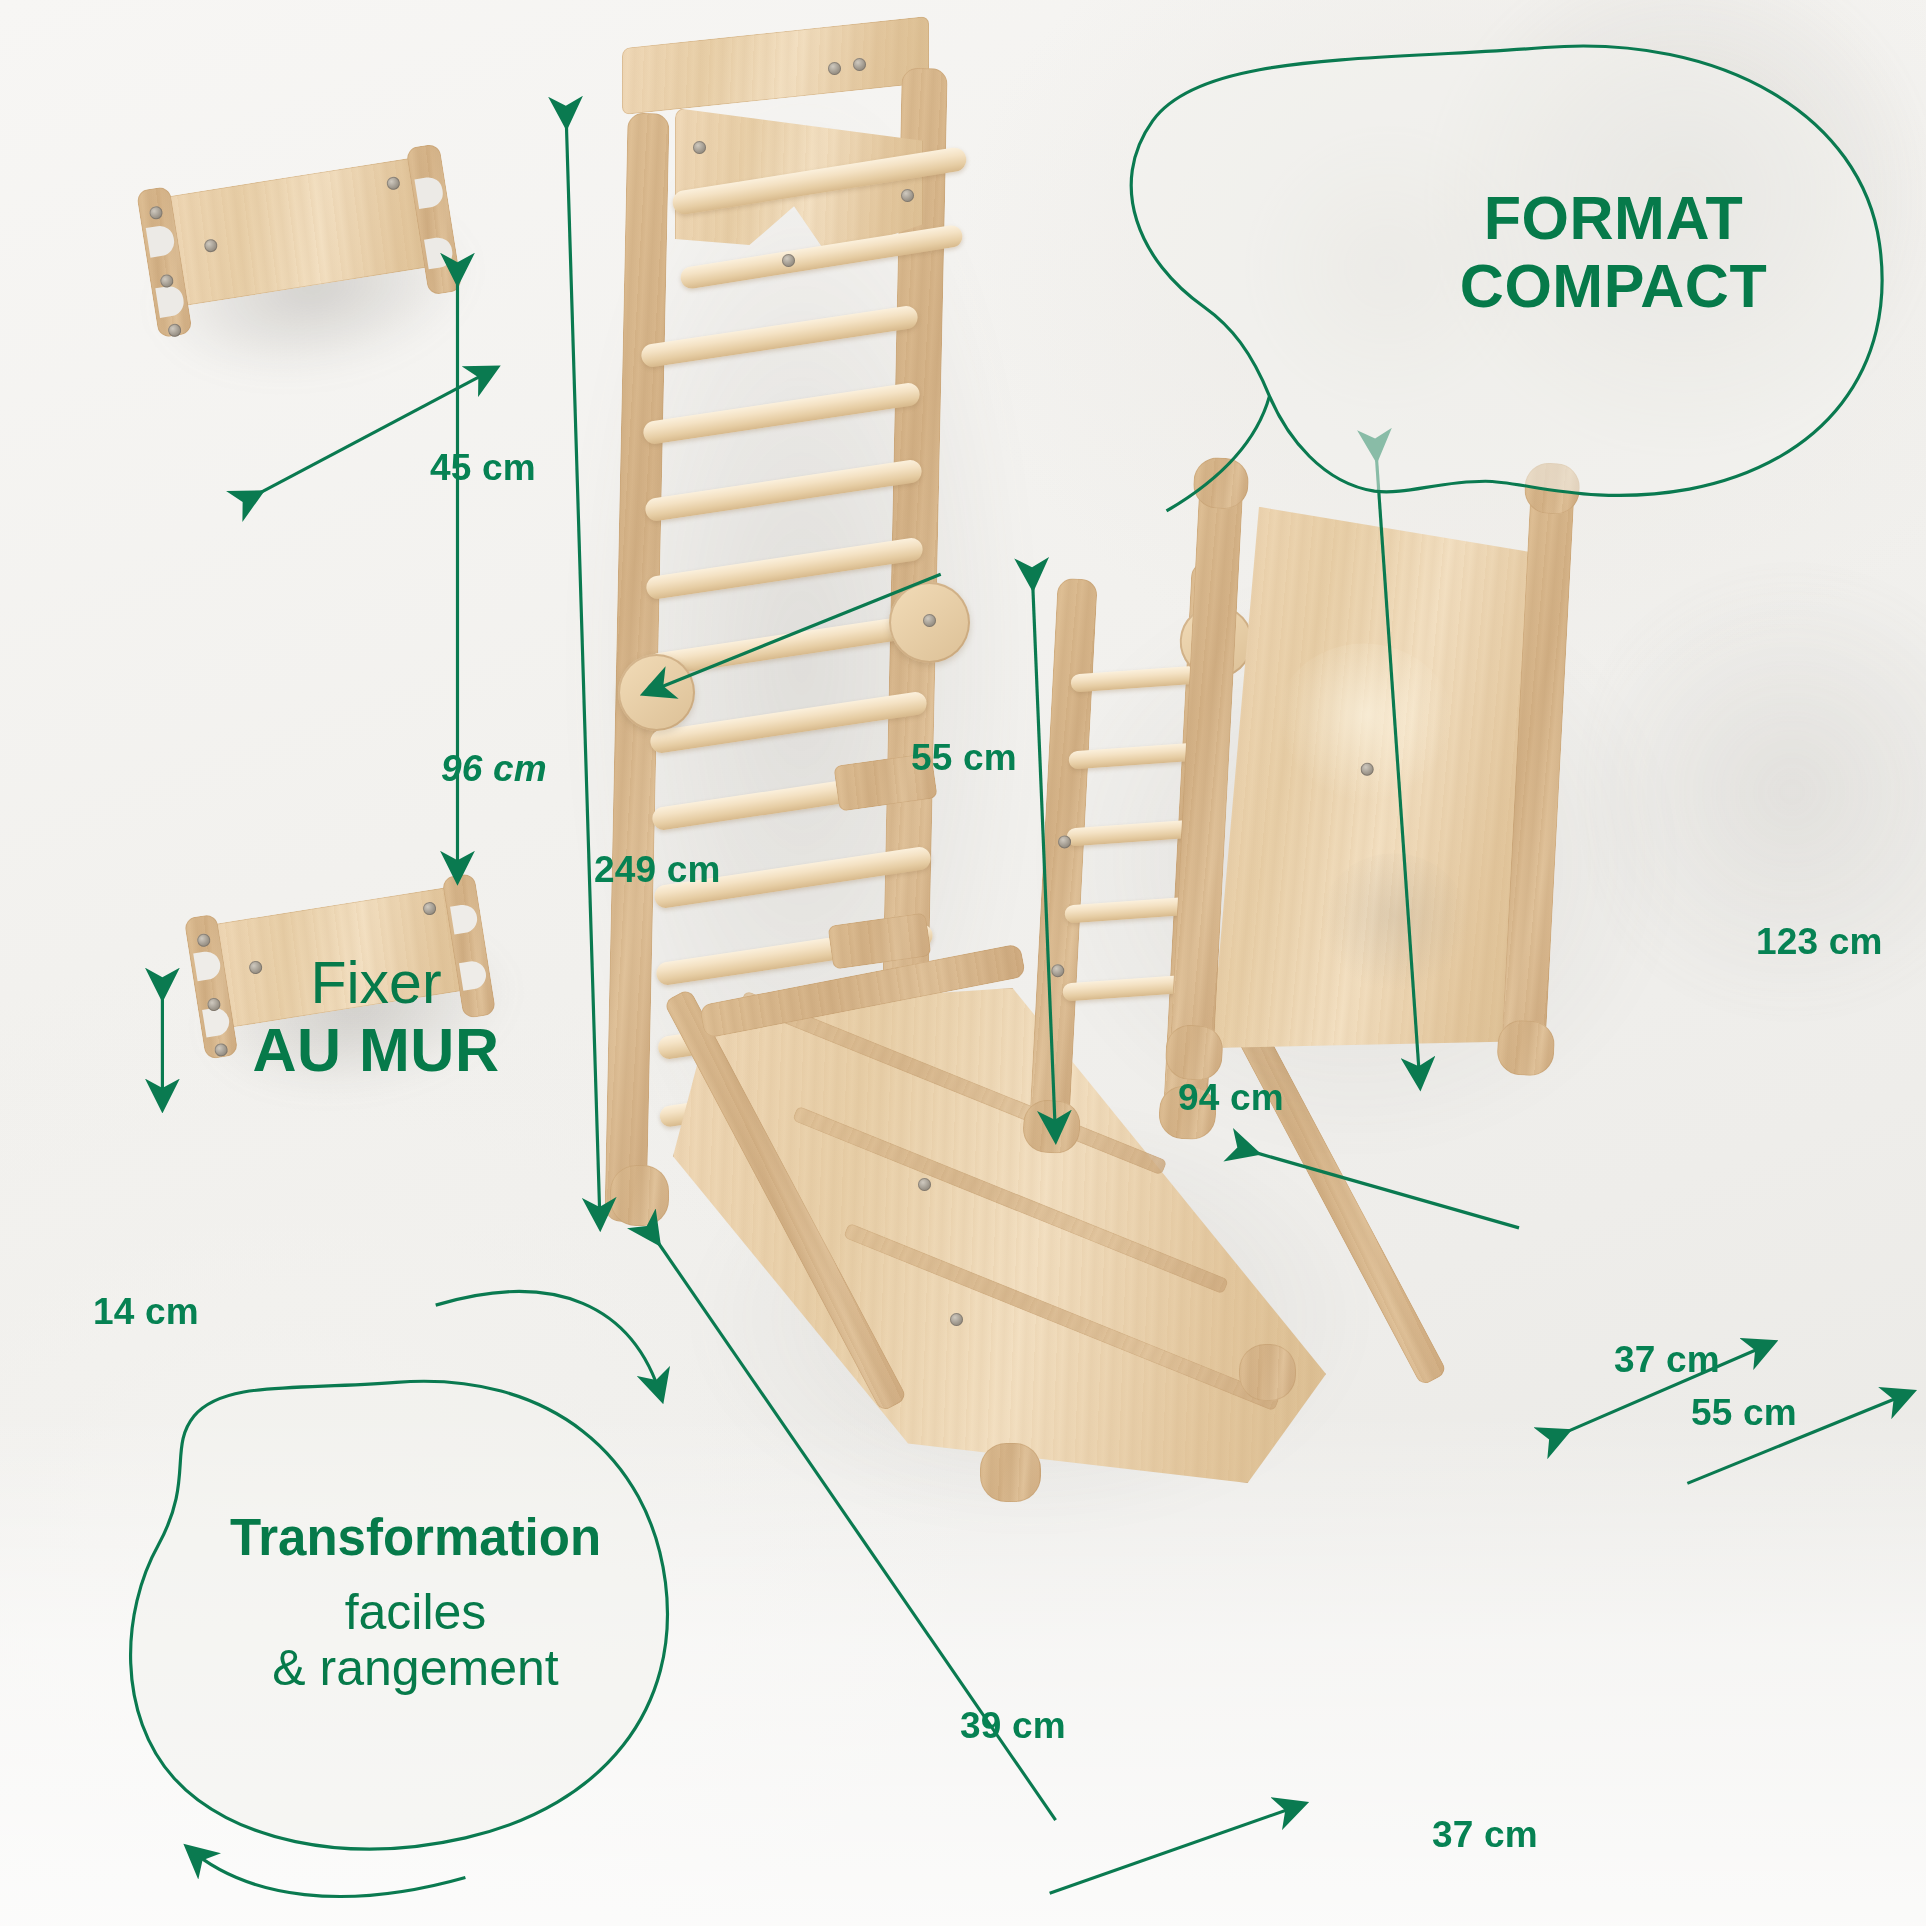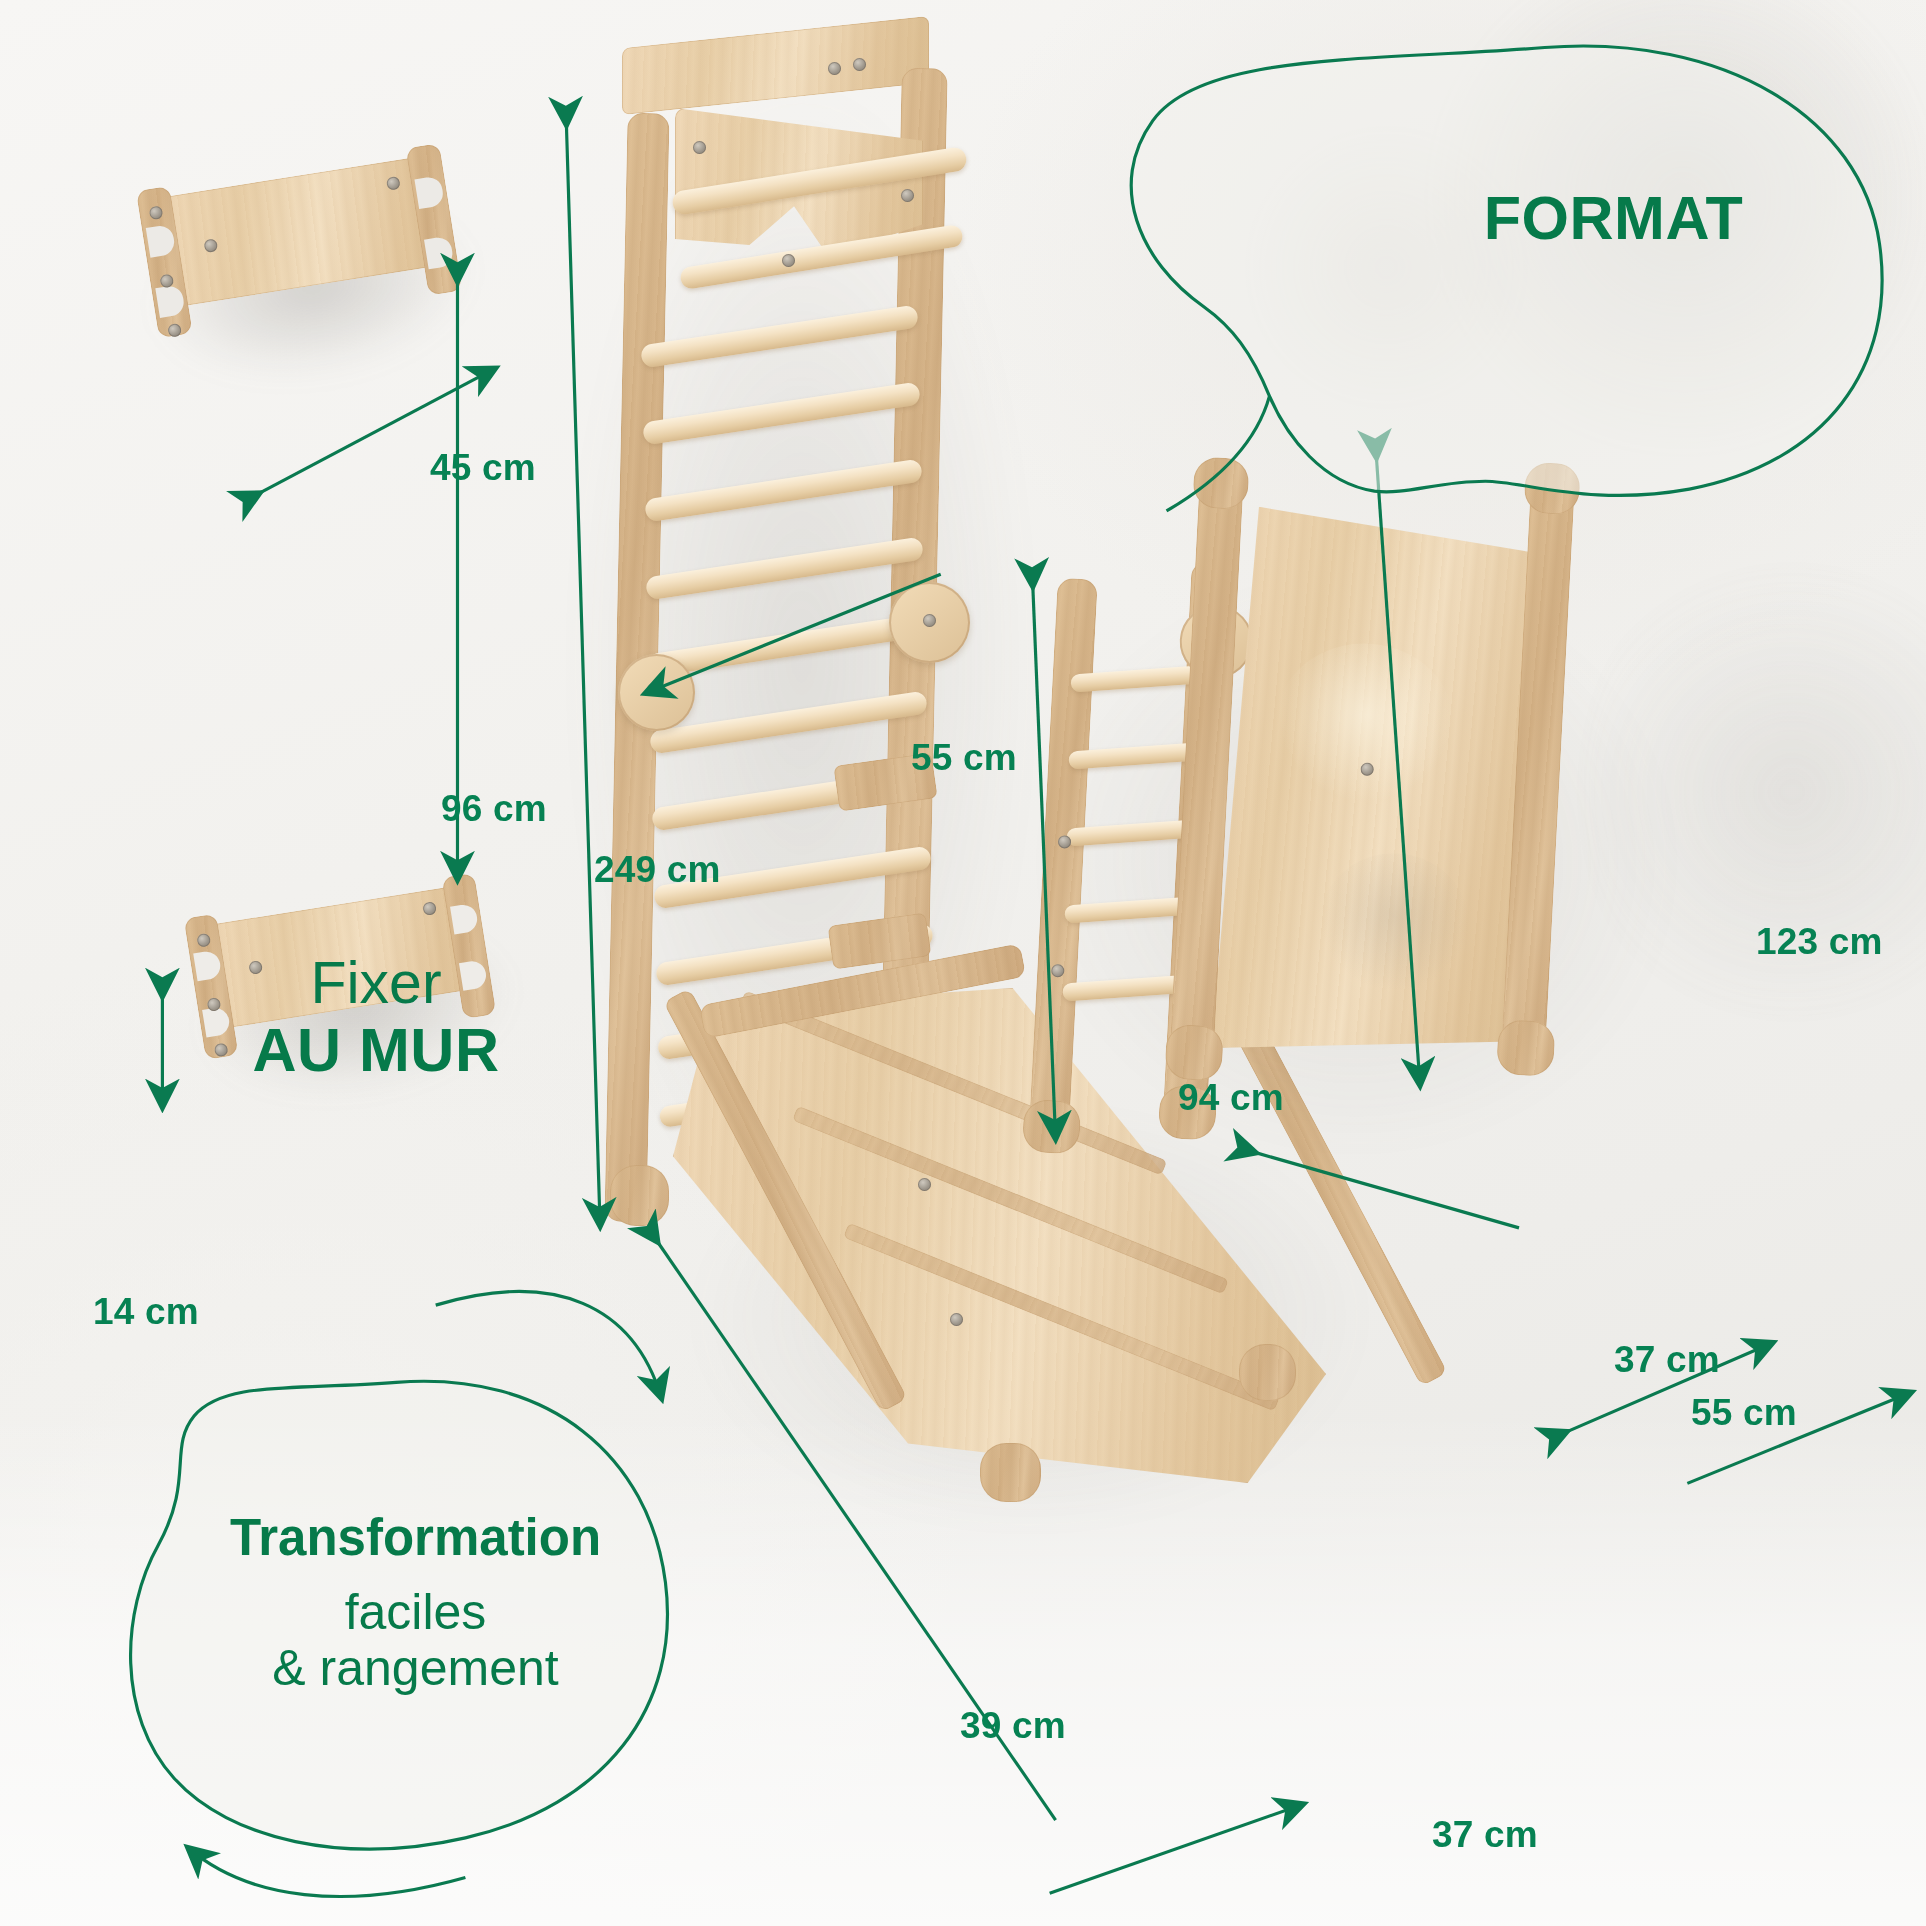--- a/index.html
+++ b/index.html
@@ -326,21 +326,21 @@
                C118,1732 122,1628 160,1560
                C196,1494 170,1462 196,1430
                C226,1394 300,1404 400,1396 Z" fill="#f3f2ef" fill-opacity="0.55" stroke="#0a7a50" stroke-width="3.2"></path>
     </g>
   </svg>
 
   <div class="dim" style="left:430px; top:447px;">
     <span>45 cm</span>
   </div>
 
-  <div class="dim" style="left:441px; top:788px;">
+  <div class="dim" style="left:441px; top:748px;font-style:italic;">
     <span>96 cm</span>
   </div>
 
   <div class="dim" style="left:594px; top:849px;">
     <span>249 cm</span>
   </div>
 
   <div class="dim" style="left:911px; top:737px;">
     <span>55 cm</span>
   </div>
@@ -368,20 +368,21 @@
   <div class="dim" style="left:960px; top:1705px;">
     <span>39 cm</span>
   </div>
 
   <div class="dim" style="left:1432px; top:1814px;">
     <span>37 cm</span>
   </div>
 
   <div class="bubble-text t-format" style="left:1366px; top:184px; width:495px;">
     <div>FORMAT</div>
+    <div>COMPACT</div>
   </div>
 
   <div class="bubble-text" style="left:158px; top:950px; width:436px;">
     <div class="t-fixer-1">Fixer</div>
     <div class="t-fixer-2">AU MUR</div>
   </div>
 
   <div class="bubble-text" style="left:158px; top:1509px; width:515px;">
     <div class="t-transf-1" style="margin-bottom:18px;">Transformation</div>
     <div class="t-transf-2">faciles</div>

